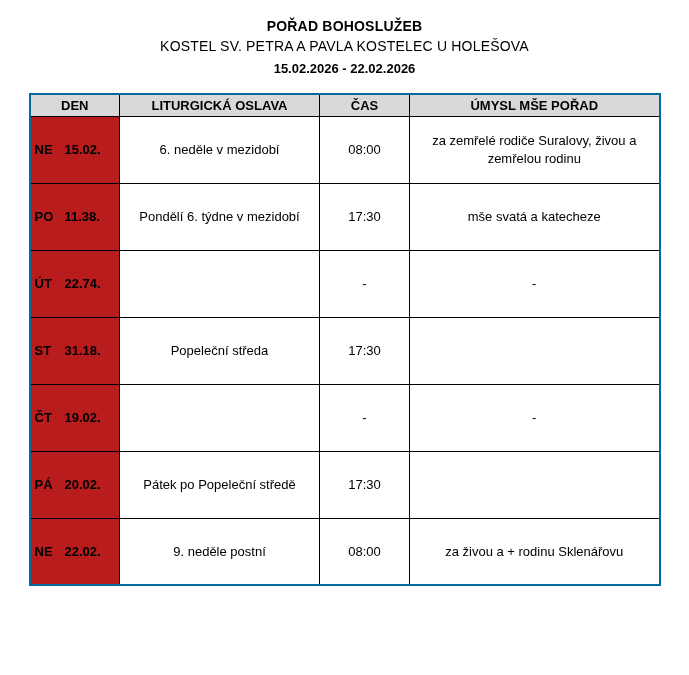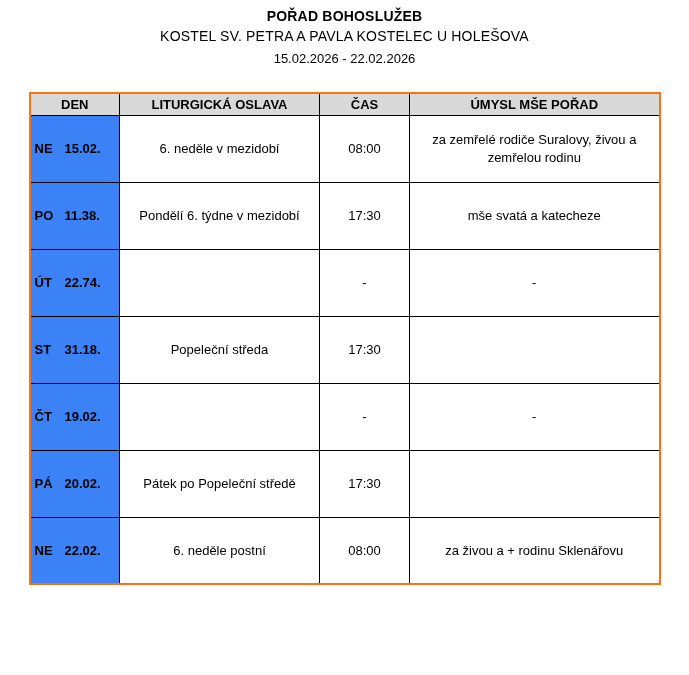--- a/index.html
+++ b/index.html
@@ -6,47 +6,47 @@
     margin: 0;
     padding: 0;
     background: #ffffff;
     font-family: "Liberation Sans", sans-serif;
     color: #000000;
   }
   .page {
     width: 689px;
     height: 675px;
     box-sizing: border-box;
-    padding-top: 6px;
+    padding-top: 16px;
   }
   .titles {
     text-align: center;
     line-height: 1.45;
   }
   .title-main {
     font-size: 14px;
     font-weight: bold;
     letter-spacing: 0.2px;
   }
   .title-sub {
     font-size: 14px;
     font-weight: normal;
     letter-spacing: 0.2px;
   }
   .title-dates {
     font-size: 13px;
-    font-weight: normal;
+    font-weight: bold;
     margin-top: 3px;
   }
   table.schedule {
     border-collapse: collapse;
-    margin: 24px auto 0 auto;
+    margin: 15px auto 0 auto;
     table-layout: fixed;
     width: 630px;
-    border: 2px solid #f97316;
+    border: 2px solid #0369a1;
   }
   table.schedule th,
   table.schedule td {
     border: 1px solid #000000;
     font-size: 13px;
     vertical-align: middle;
     box-sizing: border-box;
     padding: 2px 4px;
   }
   table.schedule th {
@@ -54,21 +54,21 @@
     font-weight: bold;
     height: 22px;
     font-size: 13px;
   }
   col.c-den   { width: 90px;  }
   col.c-oslava{ width: 200px; }
   col.c-cas   { width: 90px;  }
   col.c-umysl { width: 250px; }
   tr.data-row { height: 67px; }
   td.day-cell {
-    background: #3b82f6;
+    background: #b91c1c;
     font-weight: bold;
     text-align: left;
     padding-left: 6px;
     white-space: nowrap;
   }
   td.day-cell .day-abbr {
     display: inline-block;
     width: 30px;
   }
   td.oslava-cell,
@@ -136,20 +136,20 @@
         <td class="umysl-cell">-</td>
       </tr>
       <tr class="data-row">
         <td class="day-cell"><span class="day-abbr">PÁ</span><span>20.02.</span></td>
         <td class="oslava-cell">Pátek po Popeleční středě</td>
         <td class="cas-cell">17:30</td>
         <td class="umysl-cell"></td>
       </tr>
       <tr class="data-row">
         <td class="day-cell"><span class="day-abbr">NE</span><span>22.02.</span></td>
-        <td class="oslava-cell">6. neděle postní</td>
+        <td class="oslava-cell">9. neděle postní</td>
         <td class="cas-cell">08:00</td>
         <td class="umysl-cell">za živou a + rodinu Sklenářovu</td>
       </tr>
     </tbody>
   </table>
 
 </div>
 
 </body></html>

